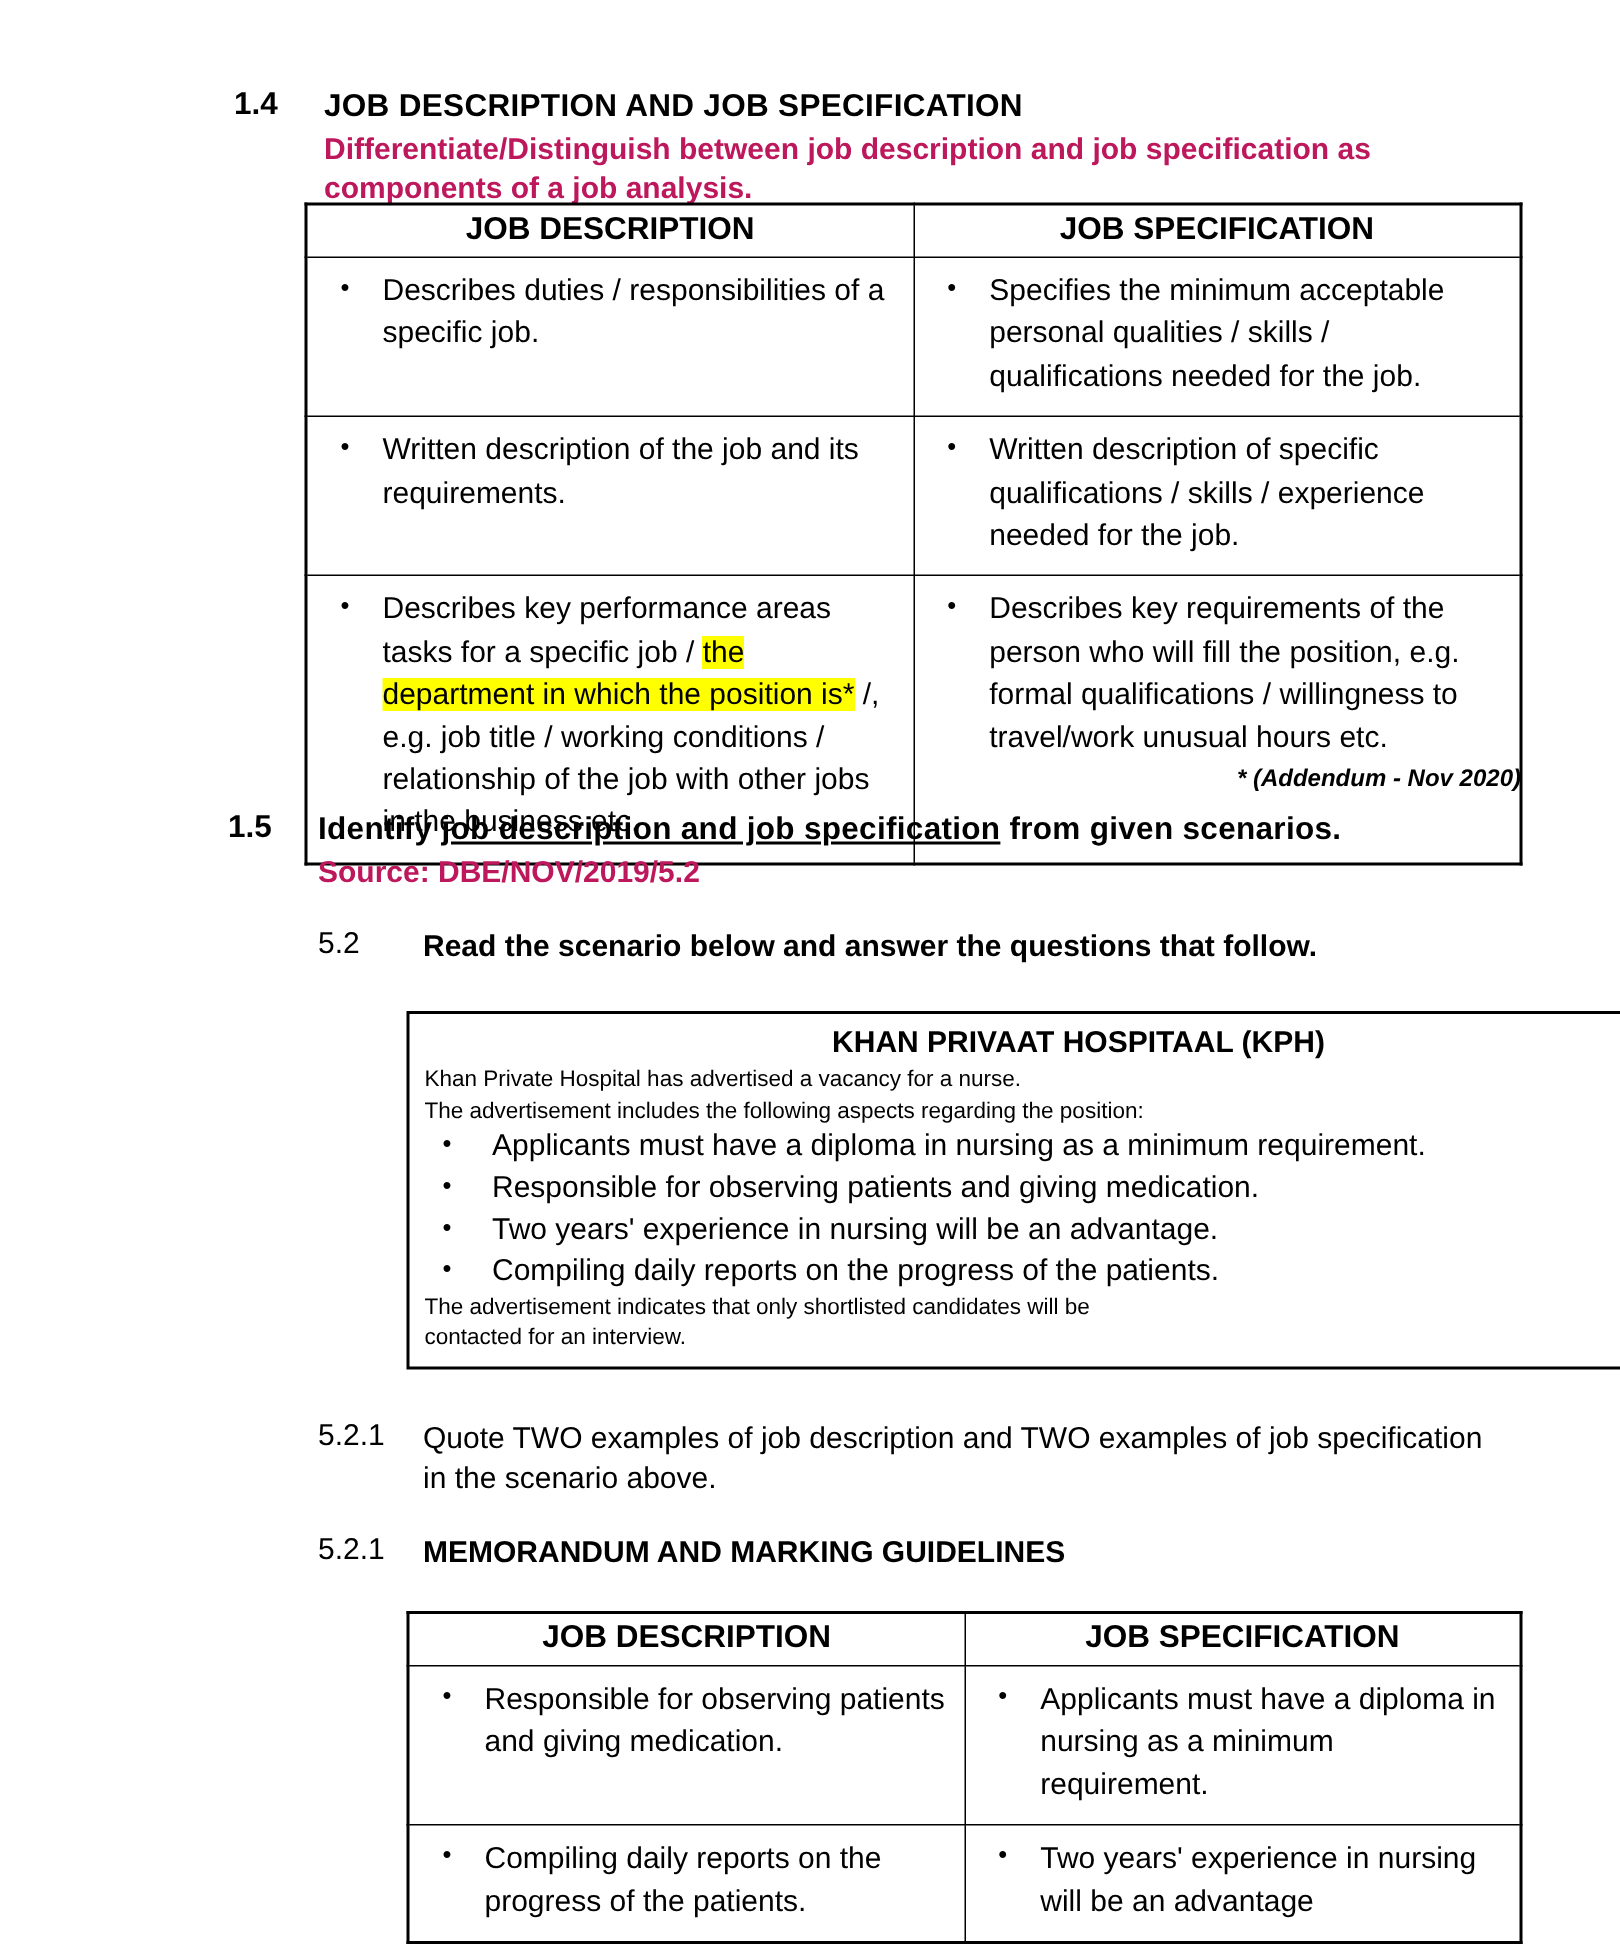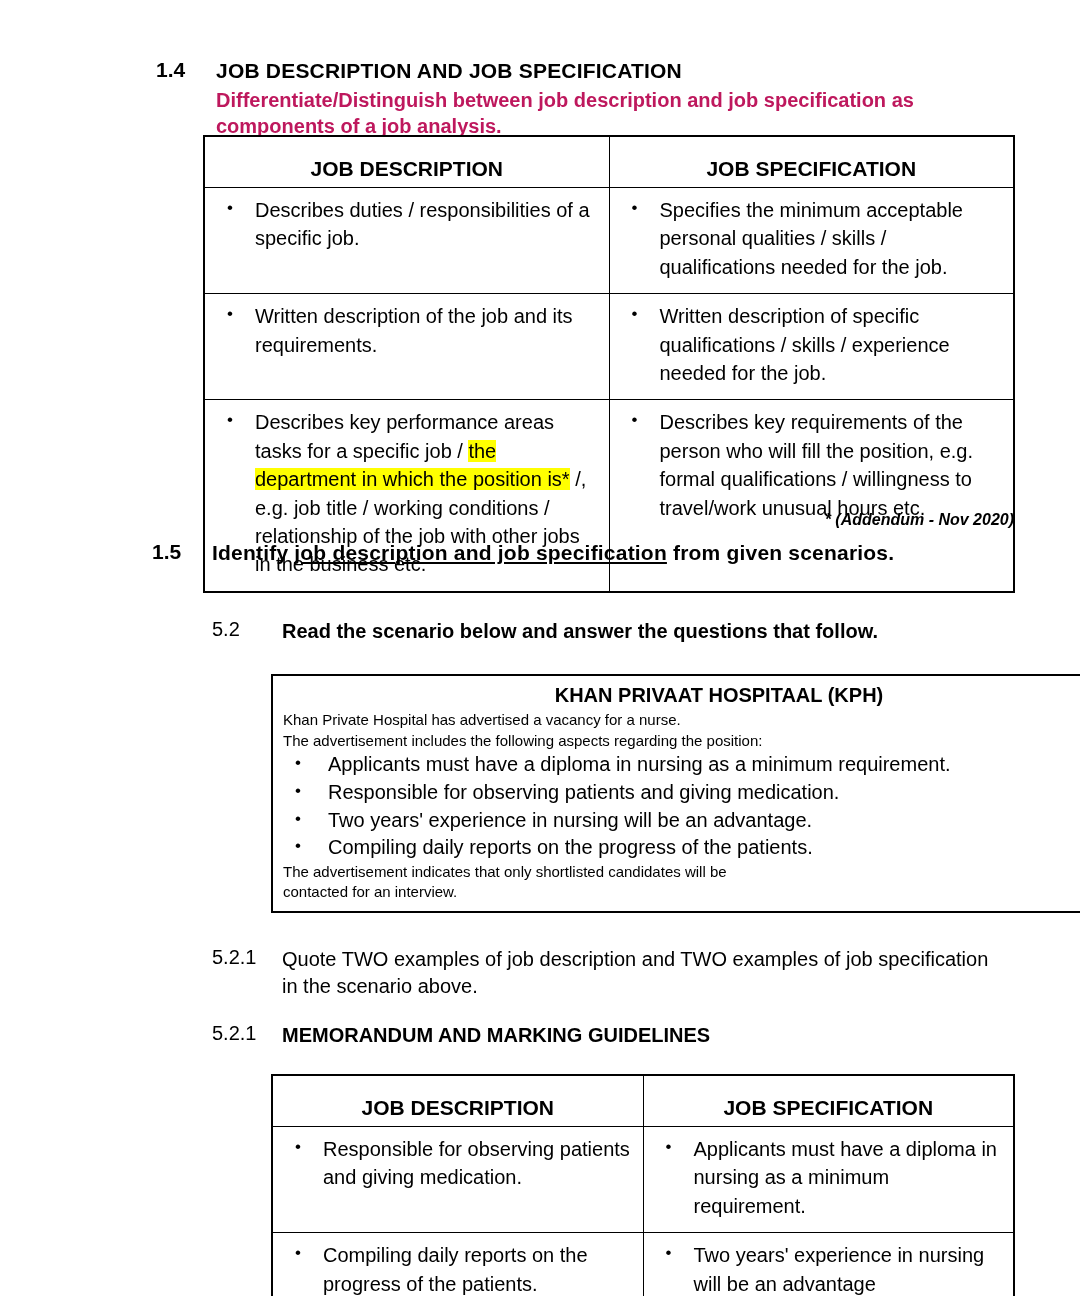--- a/index.html
+++ b/index.html
@@ -71,21 +71,21 @@
   }
   table.grid td, table.grid th {
     border: 1px solid #000;
     vertical-align: top;
     padding: 0;
   }
   table.grid th {
     text-align: center;
     font-weight: bold;
     font-size: 21px;
-    padding: 20px 0 6px 0;
+    padding: 4px 0 6px 0;
     border-bottom: 1px solid #000;
   }
   .cell-pad {
     padding: 8px 10px 10px 10px;
   }
   ul.bullets {
     list-style: none;
     margin: 0;
     padding: 0;
   }
@@ -262,20 +262,21 @@
       </tr>
     </tbody>
   </table>
 
   <div class="addendum">* (Addendum - Nov 2020)</div>
 
   <div class="section lvl1 abs" style="left:0;top:540px;width:900px;">
     <div class="sec-num">1.5</div>
     <div class="sec-body">
       <div class="head-main"><span>Identify </span><span class="u">job description and job specification</span><span> from given scenarios.</span></div>
+      <div class="head-sub">Source: DBE/NOV/2019/5.2</div>
     </div>
   </div>
 
   <div class="section lvl2 abs" style="left:0;top:618px;width:820px;">
     <div class="sec-num">5.2</div>
     <div class="sec-body q-bold">Read the scenario below and answer the questions that follow.</div>
   </div>
 
   <div id="scenario-box">
     <div class="sc-title">KHAN PRIVAAT HOSPITAAL (KPH)</div>

